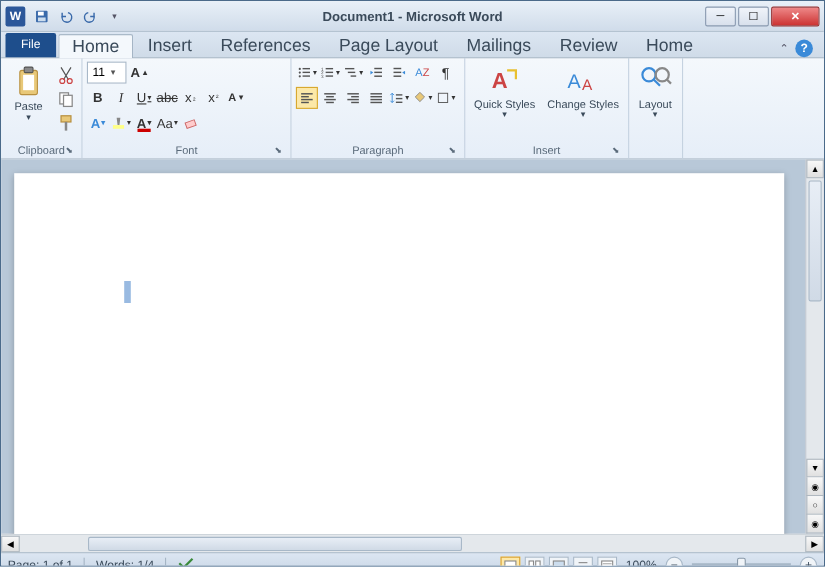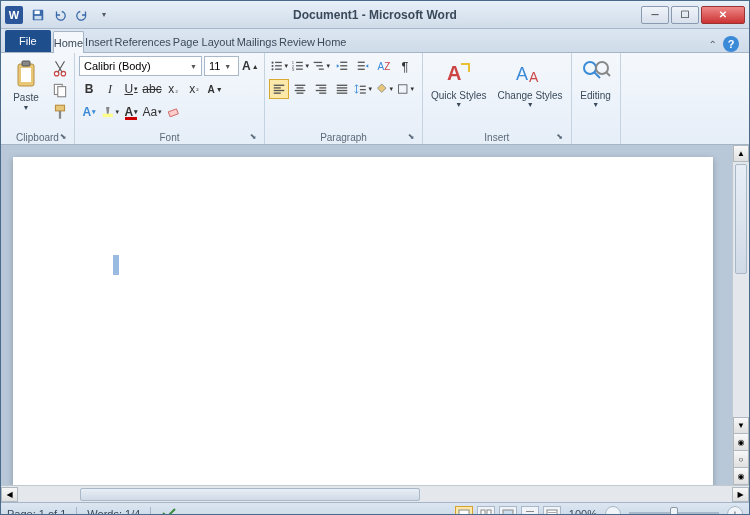--- a/index.html
+++ b/index.html
@@ -12,21 +12,21 @@
 .qat-btn { width: 18px; height: 18px; display: flex; align-items: center; justify-content: center; cursor: pointer; }
 .qat-btn svg { width: 14px; height: 14px; }
 .title-text { position: absolute; left: 50%; transform: translateX(-50%); font-size: 12px; color: #3a4a5a; font-weight: bold; }
 .win-controls { margin-left: auto; display: flex; gap: 2px; }
 .win-btn { width: 28px; height: 18px; border: 1px solid #8a9ab0; border-radius: 2px; background: linear-gradient(#f0f4fa, #d8e0ec); display: flex; align-items: center; justify-content: center; font-size: 10px; cursor: pointer; }
 .win-close { background: linear-gradient(#e88, #c33); border-color: #933; color: #fff; font-weight: bold; width: 44px; }
 
 
 .tabs { height: 24px; background: linear-gradient(#dce6f2, #cfdbe8); display: flex; align-items: flex-end; padding: 0 4px; border-bottom: 1px solid #a5b5c5; position: relative; }
 .file-tab { background: #1e4e8c; color: #fff; font-size: 11px; padding: 4px 14px; border-radius: 2px 2px 0 0; margin-right: 2px; cursor: pointer; height: 22px; display: flex; align-items: center; }
-.tab { font-size: 11px; padding: 4px 0; color: #3a4a5a; cursor: pointer; height: 22px; display: flex; align-items: center; border: 1px solid transparent; border-bottom: none; }
+.tab { font-size: 16px; padding: 4px 12px; color: #3a4a5a; cursor: pointer; height: 22px; display: flex; align-items: center; border: 1px solid transparent; border-bottom: none; }
 .tab.active { background: #f4f8fc; border-color: #a5b5c5; border-radius: 2px 2px 0 0; position: relative; top: 1px; }
 .tabs-right { margin-left: auto; display: flex; align-items: center; gap: 6px; padding-right: 6px; }
 .help-icon { width: 16px; height: 16px; border-radius: 50%; background: #3a8ad8; color: #fff; font-size: 11px; font-weight: bold; display: flex; align-items: center; justify-content: center; cursor: pointer; }
 
 
 .ribbon { height: 92px; background: linear-gradient(#f4f8fc, #e6eef8); border-bottom: 1px solid #a5b5c5; display: flex; }
 .group { border-right: 1px solid #c5d2e0; display: flex; flex-direction: column; padding: 3px 4px 0; }
 .group-body { flex: 1; display: flex; gap: 3px; }
 .group-label { text-align: center; font-size: 10px; color: #5a6a7a; padding: 1px 0; position: relative; }
 .group-label .launcher { position: absolute; right: 2px; top: 1px; width: 10px; height: 10px; font-size: 8px; color: #5a6a7a; cursor: pointer; }
@@ -170,24 +170,20 @@
           </div>
       </div>
     </div>
     <div class="group-label"><span>Clipboard</span><span class="launcher">⬊</span></div>
   </div>
 
   <div class="group" style="width:190px">
     <div class="group-body">
       <div class="font-rows" style="width:100%">
         <div class="font-row1">
-          <div class="combo font-name">
-              <span>Calibri (Body)</span>
-              <span class="arrow">▼</span>
-            </div>
           <div class="combo font-size">
               <span>11</span>
               <span class="arrow">▼</span>
             </div>
           <div class="rb" style="font-weight:bold">A<span class="sub">▲</span></div>
         </div>
         <div class="icon-row">
           <div class="rb" style="font-weight:bold">B</div>
           <div class="rb" style="font-style:italic;font-family:serif">I</div>
           <div class="rb" style="text-decoration:underline">U<span class="sub">▾</span></div>
@@ -361,21 +357,21 @@
     <div class="group-body">
       <div class="style-col">
         <div class="icon-box">
             <svg viewBox="0 0 32 32">
               <circle cx="10" cy="10" r="6" fill="none" stroke="#3a8ad8" stroke-width="2"></circle>
               <path d="M14 14 L20 20" stroke="#3a8ad8" stroke-width="2"></path>
               <circle cx="22" cy="10" r="6" fill="none" stroke="#888" stroke-width="2"></circle>
               <path d="M26 14 L30 18" stroke="#888" stroke-width="2"></path>
             </svg>
           </div>
-        <span>Editing</span>
+        <span>Layout</span>
           <span class="sub" style="font-size:7px">▼</span>
       </div>
     </div>
     <div class="group-label" style="height:13px"></div>
   </div>
 </div>
 
 <div class="doc-area">
   <div class="page-wrap">
     <div class="page">

